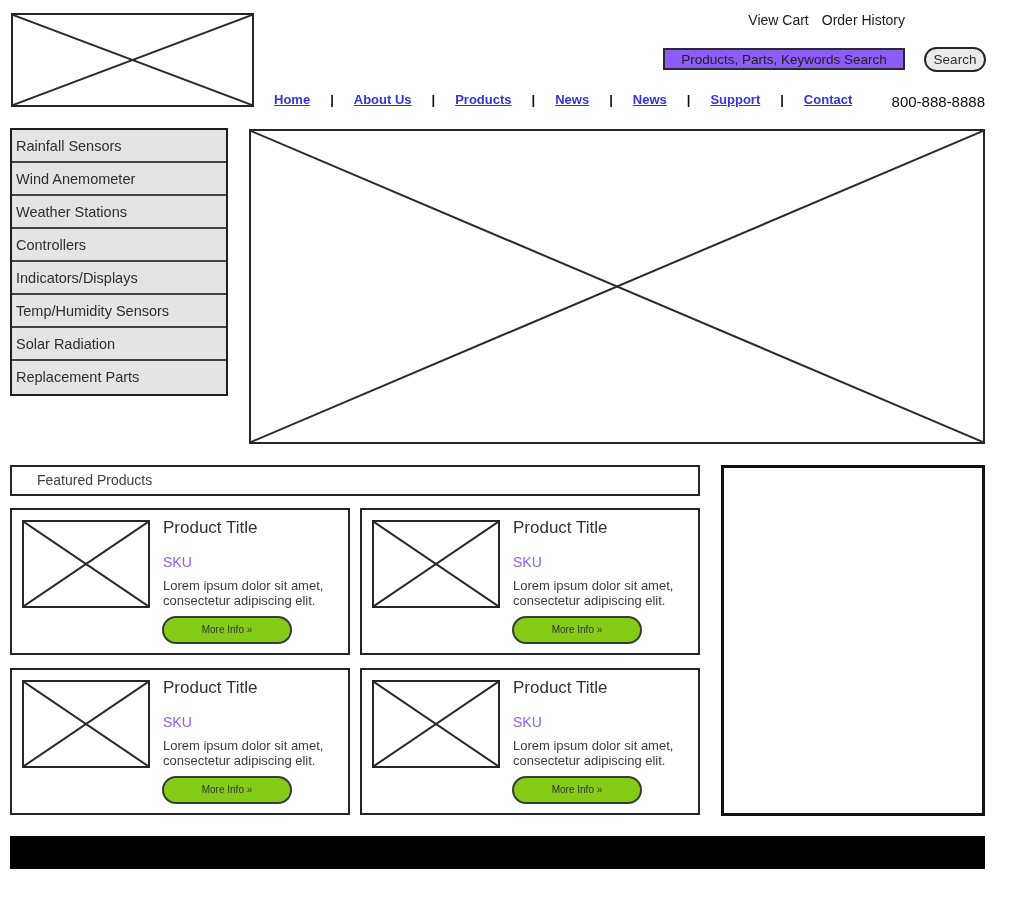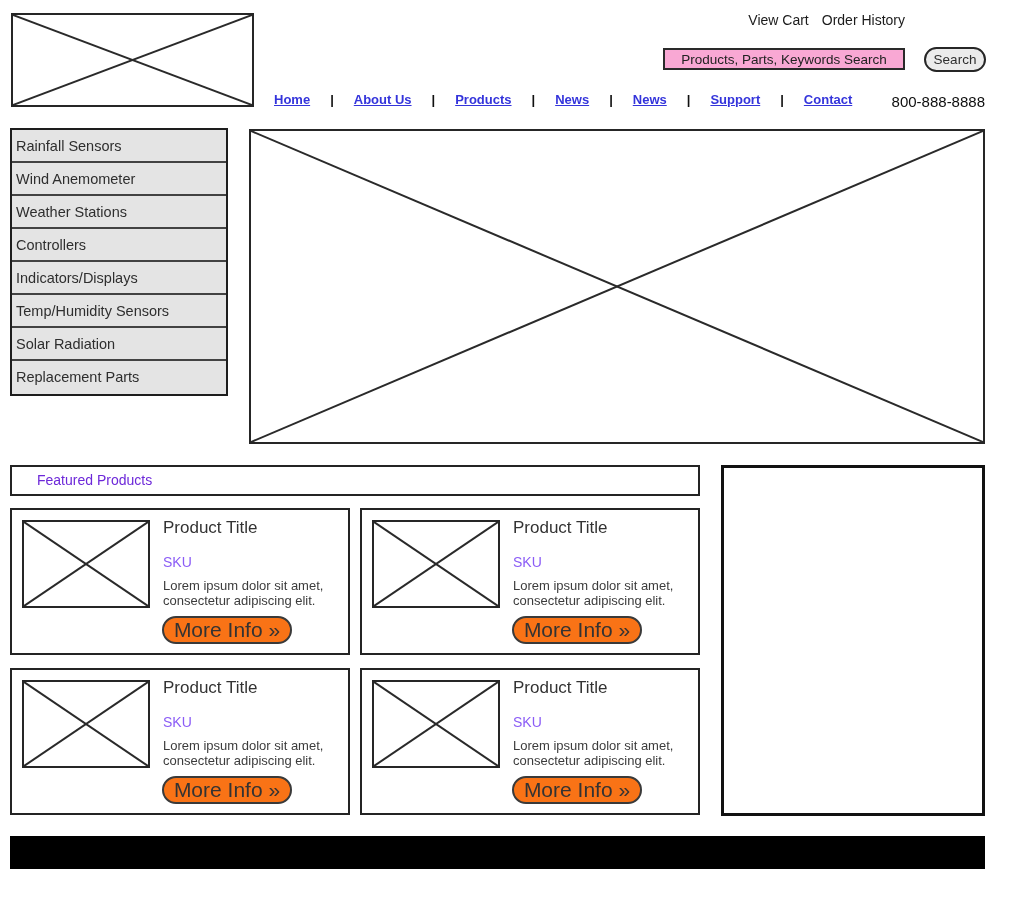--- a/index.html
+++ b/index.html
@@ -32,21 +32,21 @@
     font-size: 14px; color: #1b1b1b;
   }
   .utility span { cursor: pointer; }
 
   .search-input {
     left: 663px; top: 48px; width: 242px; height: 22px;
     border: 2px solid #2a2a2a;
     font-family: "Liberation Sans", sans-serif;
     font-size: 13.5px; color: #222;
     text-align: center;
-    background: #f9a8d4;
+    background: #8b5cf6;
     outline: none;
   }
   .search-btn {
     left: 924px; top: 47px; width: 62px; height: 25px;
     border: 2px solid #262626;
     border-radius: 13px;
     background: #ebebeb;
     font-family: "Liberation Sans", sans-serif;
     font-size: 13.5px; color: #2e2e2e;
     cursor: pointer;
@@ -83,43 +83,43 @@
   }
   .sidebar-item:last-child { border-bottom: none; }
 
   
   .hero { left: 249px; top: 129px; width: 736px; height: 315px; }
 
   
   .featured-bar {
     left: 10px; top: 465px; width: 690px; height: 31px;
     border: 2px solid #242424;
-    font-size: 14px; color: #6d28d9;
+    font-size: 14px; color: #404040;
     line-height: 27px; padding-left: 25px;
   }
   .card {
     width: 340px; height: 147px;
     border: 2px solid #242424;
     background: #fff;
   }
   .card-1 { left: 10px;  top: 508px; }
   .card-2 { left: 360px; top: 508px; }
   .card-3 { left: 10px;  top: 668px; }
   .card-4 { left: 360px; top: 668px; }
   .card .thumb { left: 10px; top: 10px; width: 128px; height: 88px; }
   .card .title { left: 151px; top: 8px;  font-size: 17px; color: #333; }
   .card .sku   { left: 151px; top: 44px; font-size: 14px; color: #8b5cf6; }
   .card .desc  { left: 151px; top: 68px; width: 182px; font-size: 13px; line-height: 15px; color: #3c3c3c; }
   .more-btn {
     left: 150px; top: 106px; width: 130px; height: 28px;
     border: 2px solid #3a3a3a;
     border-radius: 14px;
-    background: #f97316;
-    font-family: "Liberation Sans", sans-serif;
-    font-size: 21px; color: #333;
+    background: #84cc16;
+    font-family: "Liberation Sans", sans-serif;
+    font-size: 10px; color: #333;
     cursor: pointer;
     line-height: 22px;
   }
 
   
   .right-box {
     left: 721px; top: 465px; width: 264px; height: 351px;
     border: 3px solid #111;
     background: #fff;
   }

